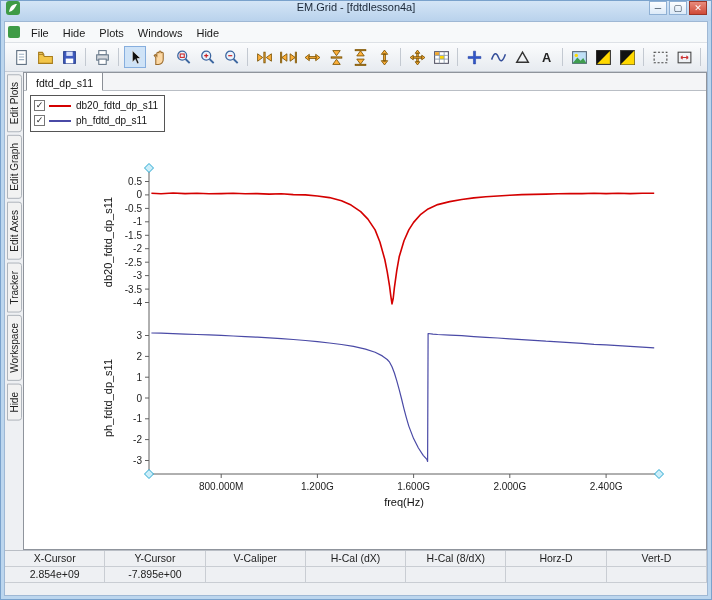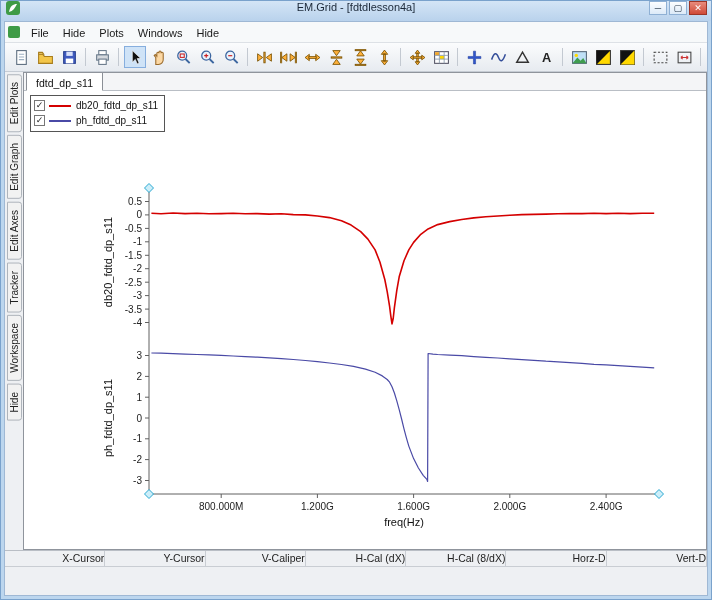--- a/index.html
+++ b/index.html
@@ -23,32 +23,32 @@
   .tb-btn{width:22px;height:22px;display:flex;align-items:center;justify-content:center;border:1px solid transparent;background:transparent;padding:0;margin:0 1px;box-sizing:border-box;}
   .tb-btn.active{background:#cfe3f7;border-color:#86aede;}
   .tb-sep{width:1px;height:18px;background:#c3c9d1;margin:0 4px;}
   
   .body{flex:1;display:flex;min-height:0;}
   .sidetabs{width:18px;display:flex;flex-direction:column;align-items:center;padding-top:2px;gap:3px;background:#eef0f3;}
   .side-tab{writing-mode:vertical-rl;transform:rotate(180deg);font-size:10px;color:#222;background:#f2f2f2;border:1px solid #aeb4bb;border-radius:3px 0 0 3px;padding:7px 1px;white-space:nowrap;}
   .panel{flex:1;position:relative;background:#fff;border:1px solid #8f949c;box-sizing:border-box;overflow:hidden;}
   .tabbar{height:17px;border-bottom:1px solid #b9bec5;background:#f4f5f7;display:flex;align-items:flex-end;}
   .doc-tab{display:inline-block;margin-left:2px;padding:18px 9px 1px 9px;border:1px solid #8a8f96;border-bottom:1px solid #fff;background:#fff;font-size:10.5px;color:#111;position:relative;top:1px;}
-  .chart{position:absolute;left:0;top:17px;right:0;bottom:0;margin-top:20px;}
+  .chart{position:absolute;left:0;top:17px;right:0;bottom:0;}
   .legend{position:absolute;left:6px;top:22px;background:#fff;border:1px solid #555;padding:2px 6px 3px 3px;z-index:3;}
   .legend-row{display:flex;align-items:center;height:15px;}
   .cbx{width:9px;height:9px;border:1px solid #777;background:#fff;font-size:9px;line-height:8px;text-align:center;color:#222;margin-right:4px;}
   .swatch{width:22px;height:2px;margin-right:5px;}
   .legend-lbl{font-size:10px;color:#111;white-space:nowrap;}
   svg text.tick{font-family:"Liberation Sans",sans-serif;font-size:10px;fill:#222;}
   svg text.axlabel{font-family:"Liberation Sans",sans-serif;font-size:11px;fill:#111;}
   
   .statusbar{height:44px;background:#eef0f3;border-top:1px solid #b9bec5;}
   .status-row{display:grid;grid-template-columns:repeat(7,1fr);height:15px;border-bottom:1px solid #c9cdd3;}
-  .status-cell{font-size:10.5px;color:#222;text-align:right;line-height:15px;border-right:1px solid #c9cdd3;overflow:hidden;white-space:nowrap;}
+  .status-cell{font-size:10.5px;color:#222;text-align:center;line-height:15px;border-right:1px solid #c9cdd3;overflow:hidden;white-space:nowrap;}
 </style>
 </head>
 <body>
 
 <div class="window">
   <div class="titlebar">
     <span class="app-icon">
       <svg width="10" height="10" viewBox="0 0 10 10">
           <path d="M1 9 C2 3 5 1 9 1 C7 5 5 8 1 9 Z" fill="#fff"></path>
         </svg>
@@ -343,15 +343,24 @@
     <div class="statusbar">
       <div class="status-row">
           <div class="status-cell">X-Cursor</div>
           <div class="status-cell">Y-Cursor</div>
           <div class="status-cell">V-Caliper</div>
           <div class="status-cell">H-Cal (dX)</div>
           <div class="status-cell">H-Cal (8/dX)</div>
           <div class="status-cell">Horz-D</div>
           <div class="status-cell">Vert-D</div>
         </div>
+      <div class="status-row">
+          <div class="status-cell">2.854e+09</div>
+          <div class="status-cell">-7.895e+00</div>
+          <div class="status-cell"></div>
+          <div class="status-cell"></div>
+          <div class="status-cell"></div>
+          <div class="status-cell"></div>
+          <div class="status-cell"></div>
+        </div>
     </div>
   </div>
 </div>
 
 </body></html>

